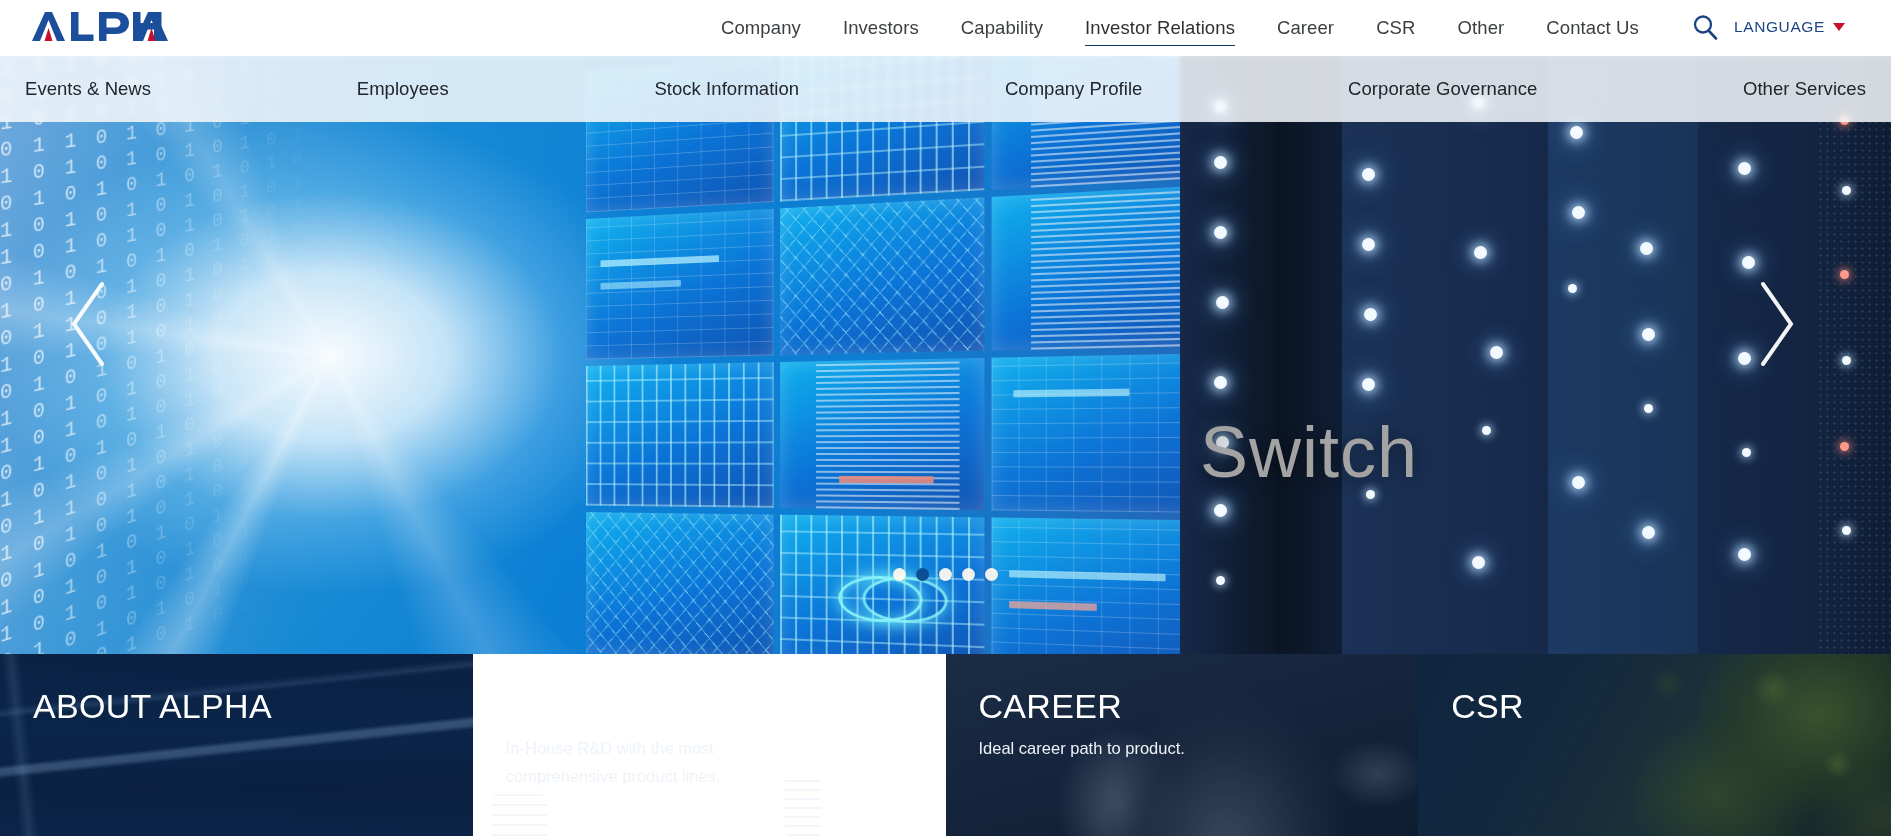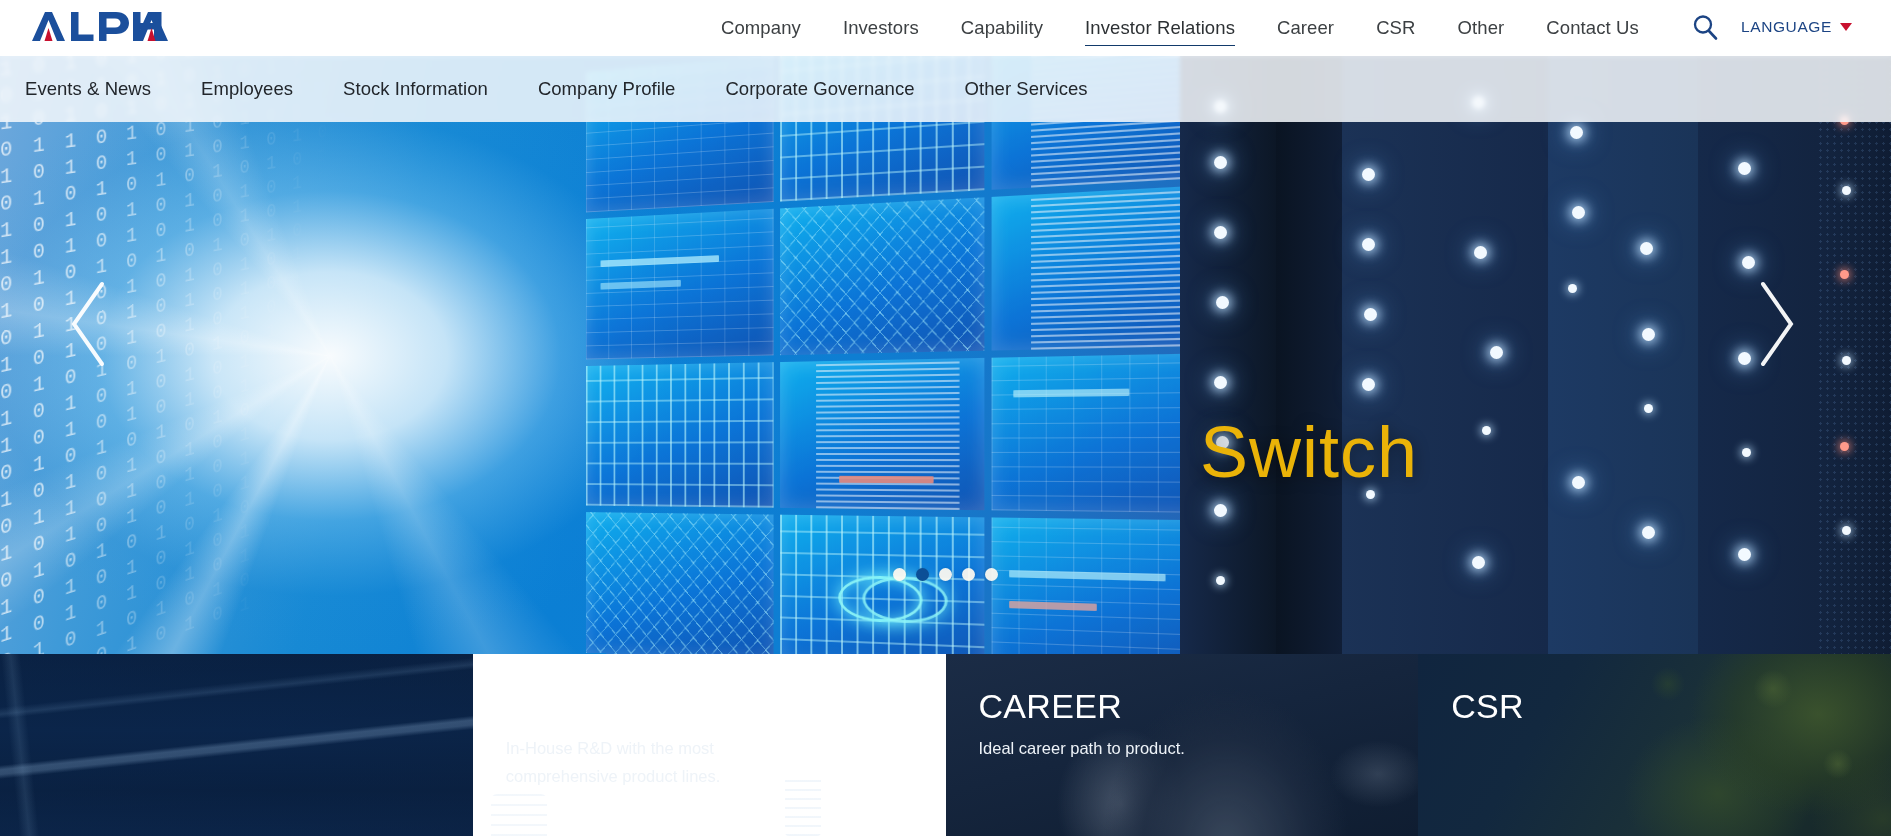--- a/index.html
+++ b/index.html
@@ -51,42 +51,41 @@
   .search-btn {
     position: absolute; left: 1690px; top: 12px;
     width: 30px; height: 30px;
     cursor: pointer;
   }
   .lang-btn {
     position: absolute; left: 1734px; top: 12px;
     height: 30px;
     display: flex; align-items: center; gap: 8px;
     cursor: pointer;
-    margin-left: 7px;
   }
   .lang-btn .lang-text {
     color: #1c4484;
     font-size: 15.5px;
     letter-spacing: 0.6px;
   }
   .lang-caret {
     width: 0; height: 0;
     border-left: 6px solid transparent;
     border-right: 6px solid transparent;
     border-top: 8px solid #c8102e;
   }
 
   
   .subnav {
     position: absolute; top: 56px; left: 0;
     width: 1891px; height: 66px;
     background: rgba(244,248,252,0.86);
     z-index: 35;
     display: flex; align-items: center;
-    justify-content: flex-start;
+    justify-content: space-between;
     gap: 0px;
     backdrop-filter: blur(2px);
   }
   .subnav a {
     color: #22262b;
     font-size: 18.5px;
     text-decoration: none;
     padding: 0 25px;
     white-space: nowrap;
     letter-spacing: 0.05px;
@@ -223,21 +222,21 @@
     width: 13px; height: 13px;
     border-radius: 50%;
     background: #f2f9ff;
     box-shadow: 0 0 11px 3px rgba(190,225,255,0.82), 0 0 24px 6px rgba(110,180,255,0.35);
   }
   .led.sm { width: 9px; height: 9px; box-shadow: 0 0 8px 2px rgba(190,225,255,0.7); }
   .led.red { background: #ff9a8a; box-shadow: 0 0 9px 2px rgba(255,140,120,0.7); }
   .hero-title {
     position: absolute;
     left: 1200px; top: 355px;
-    color: #eab308;
+    color: #a3a3a3;
     font-size: 72px;
     font-weight: 400;
     letter-spacing: 1px;
     text-shadow: 0 2px 16px rgba(0,0,0,0.45);
     z-index: 20;
   }
 
   
   .hero-arrow {
     position: absolute; top: 218px;
@@ -544,20 +543,21 @@
     <span class="d"></span>
     <span class="d"></span>
   </div>
 </div>
 
 <div class="cards">
 
   <div class="card">
     <div class="card-bg bg-about"></div>
     <div class="card-text">
+      <h2>ABOUT ALPHA</h2>
     </div>
   </div>
 
   <div class="card">
     <div class="card-bg bg-capability">
       <div class="bulb-stem"></div>
       <div class="bulb-stem2"></div>
     </div>
     <div class="card-text" style="max-width:300px;">
       <h2>CAPABILITY</h2>

